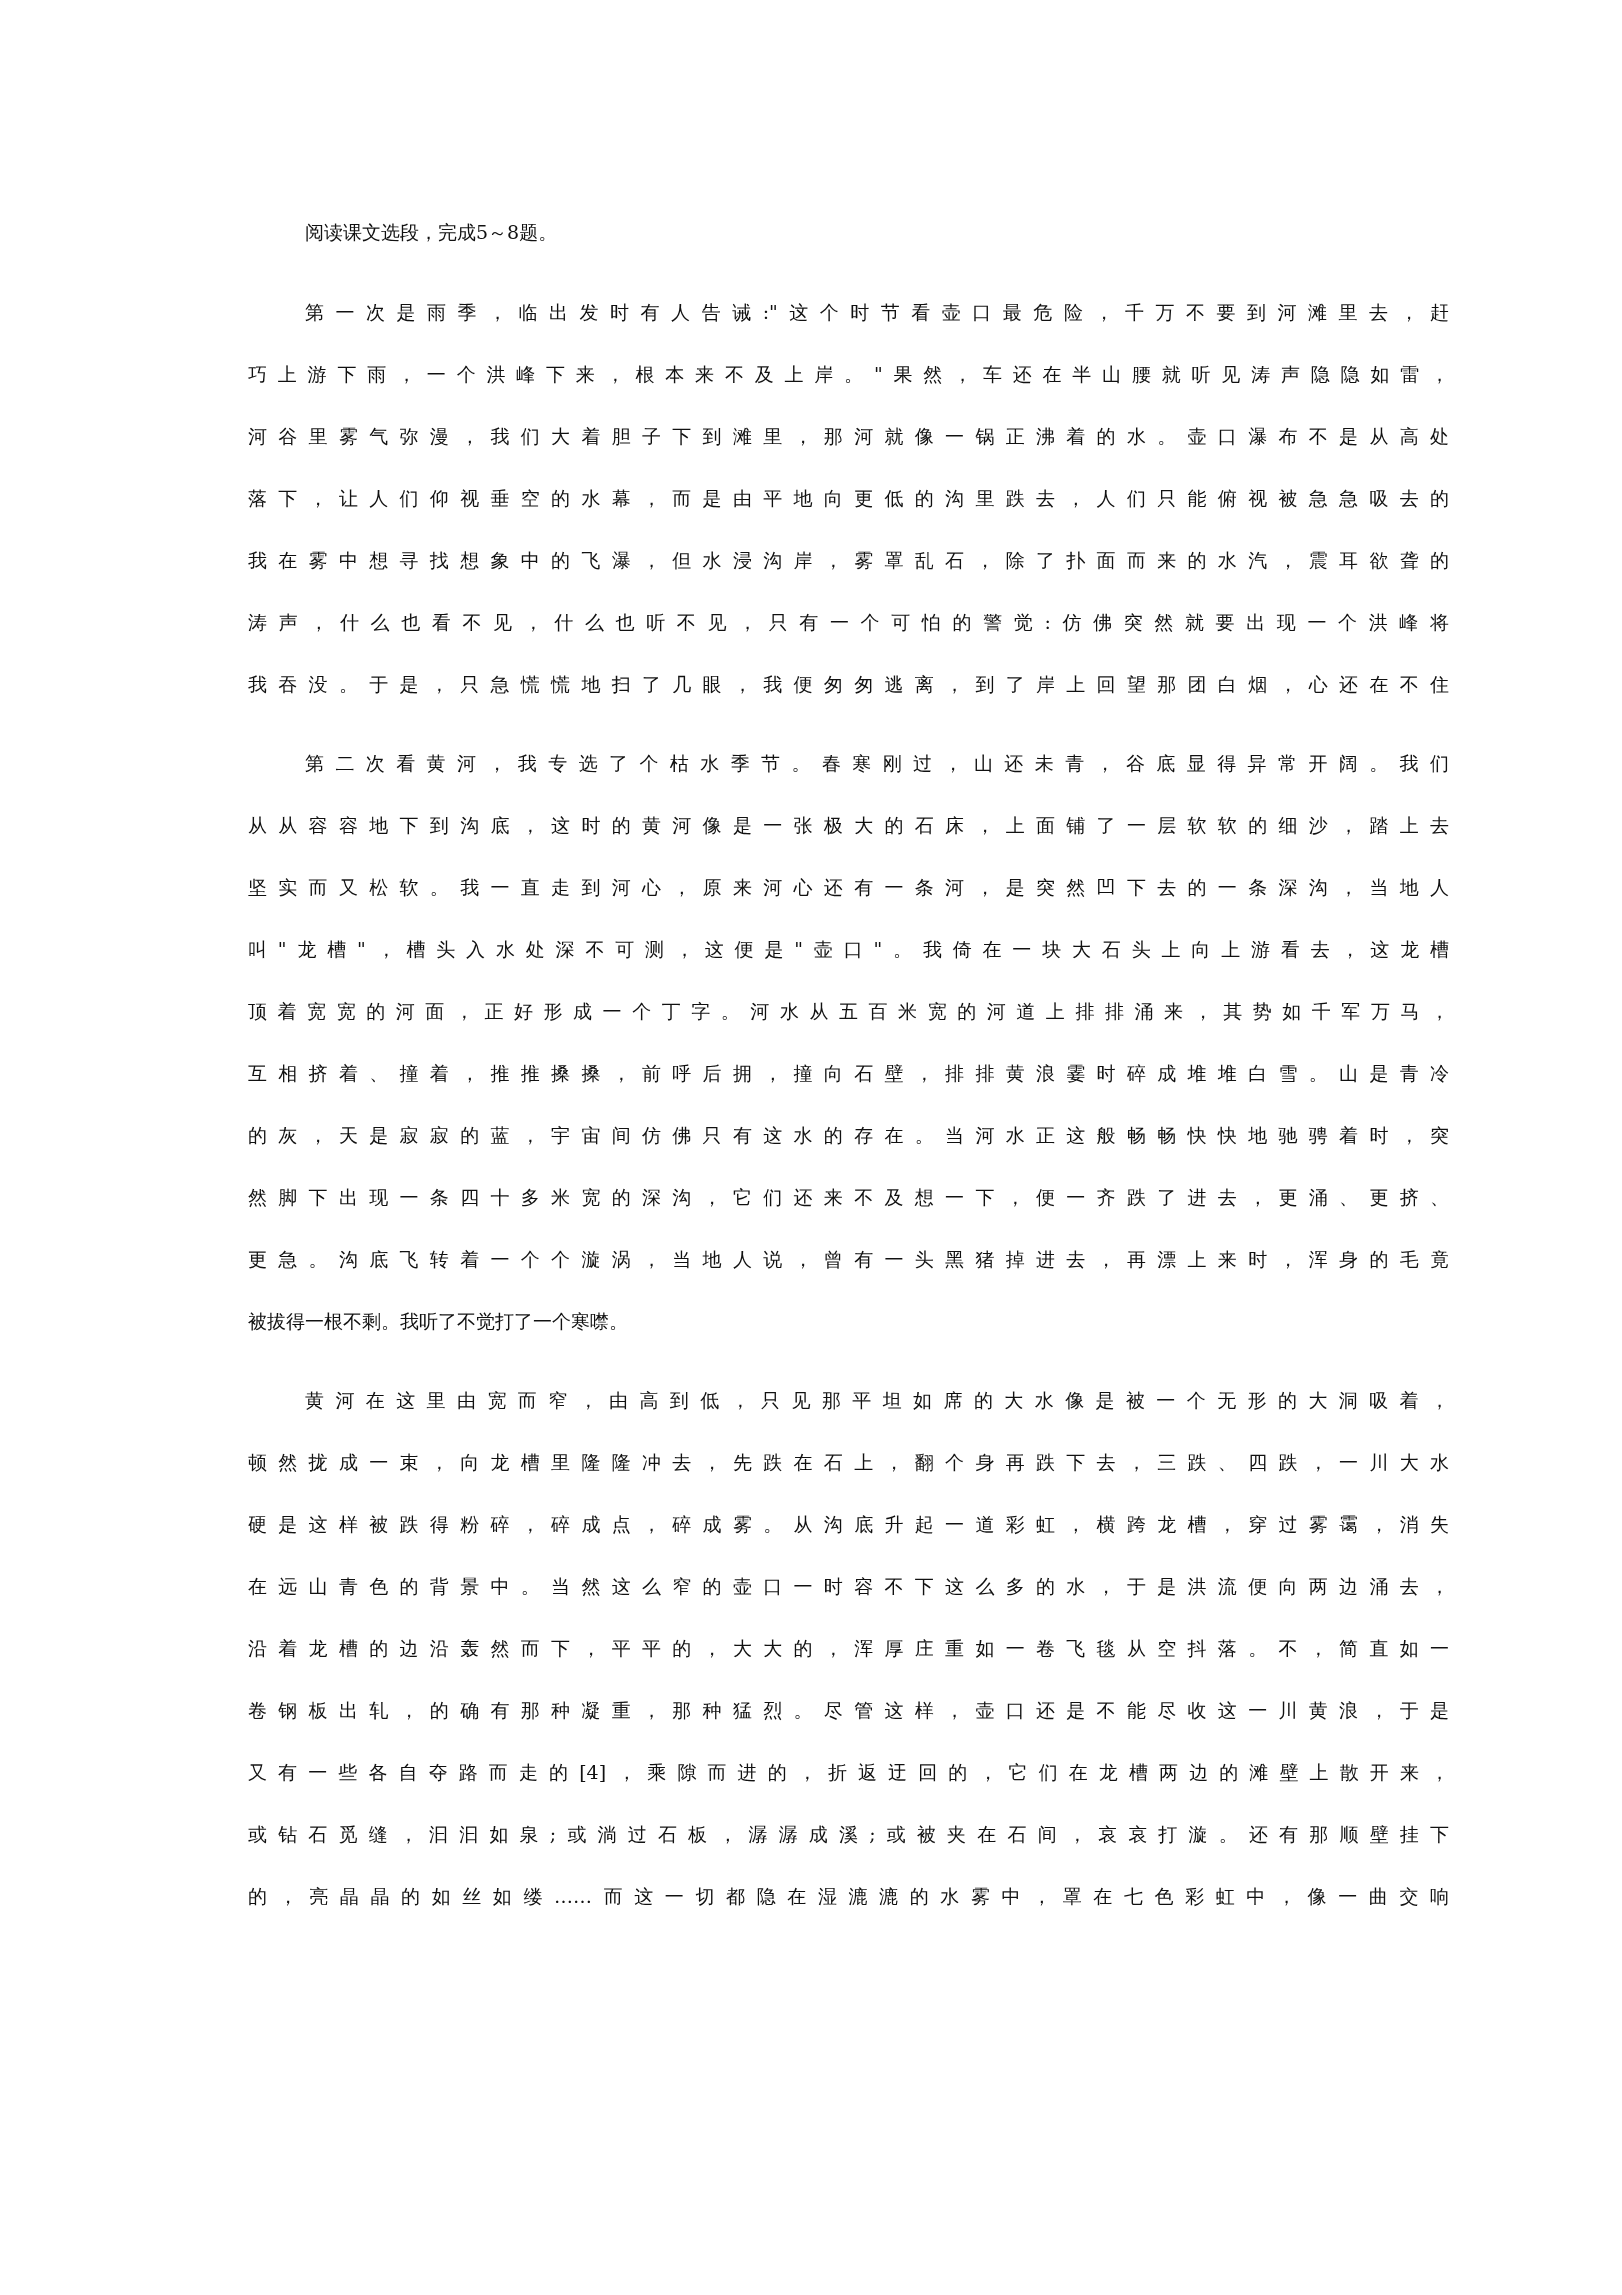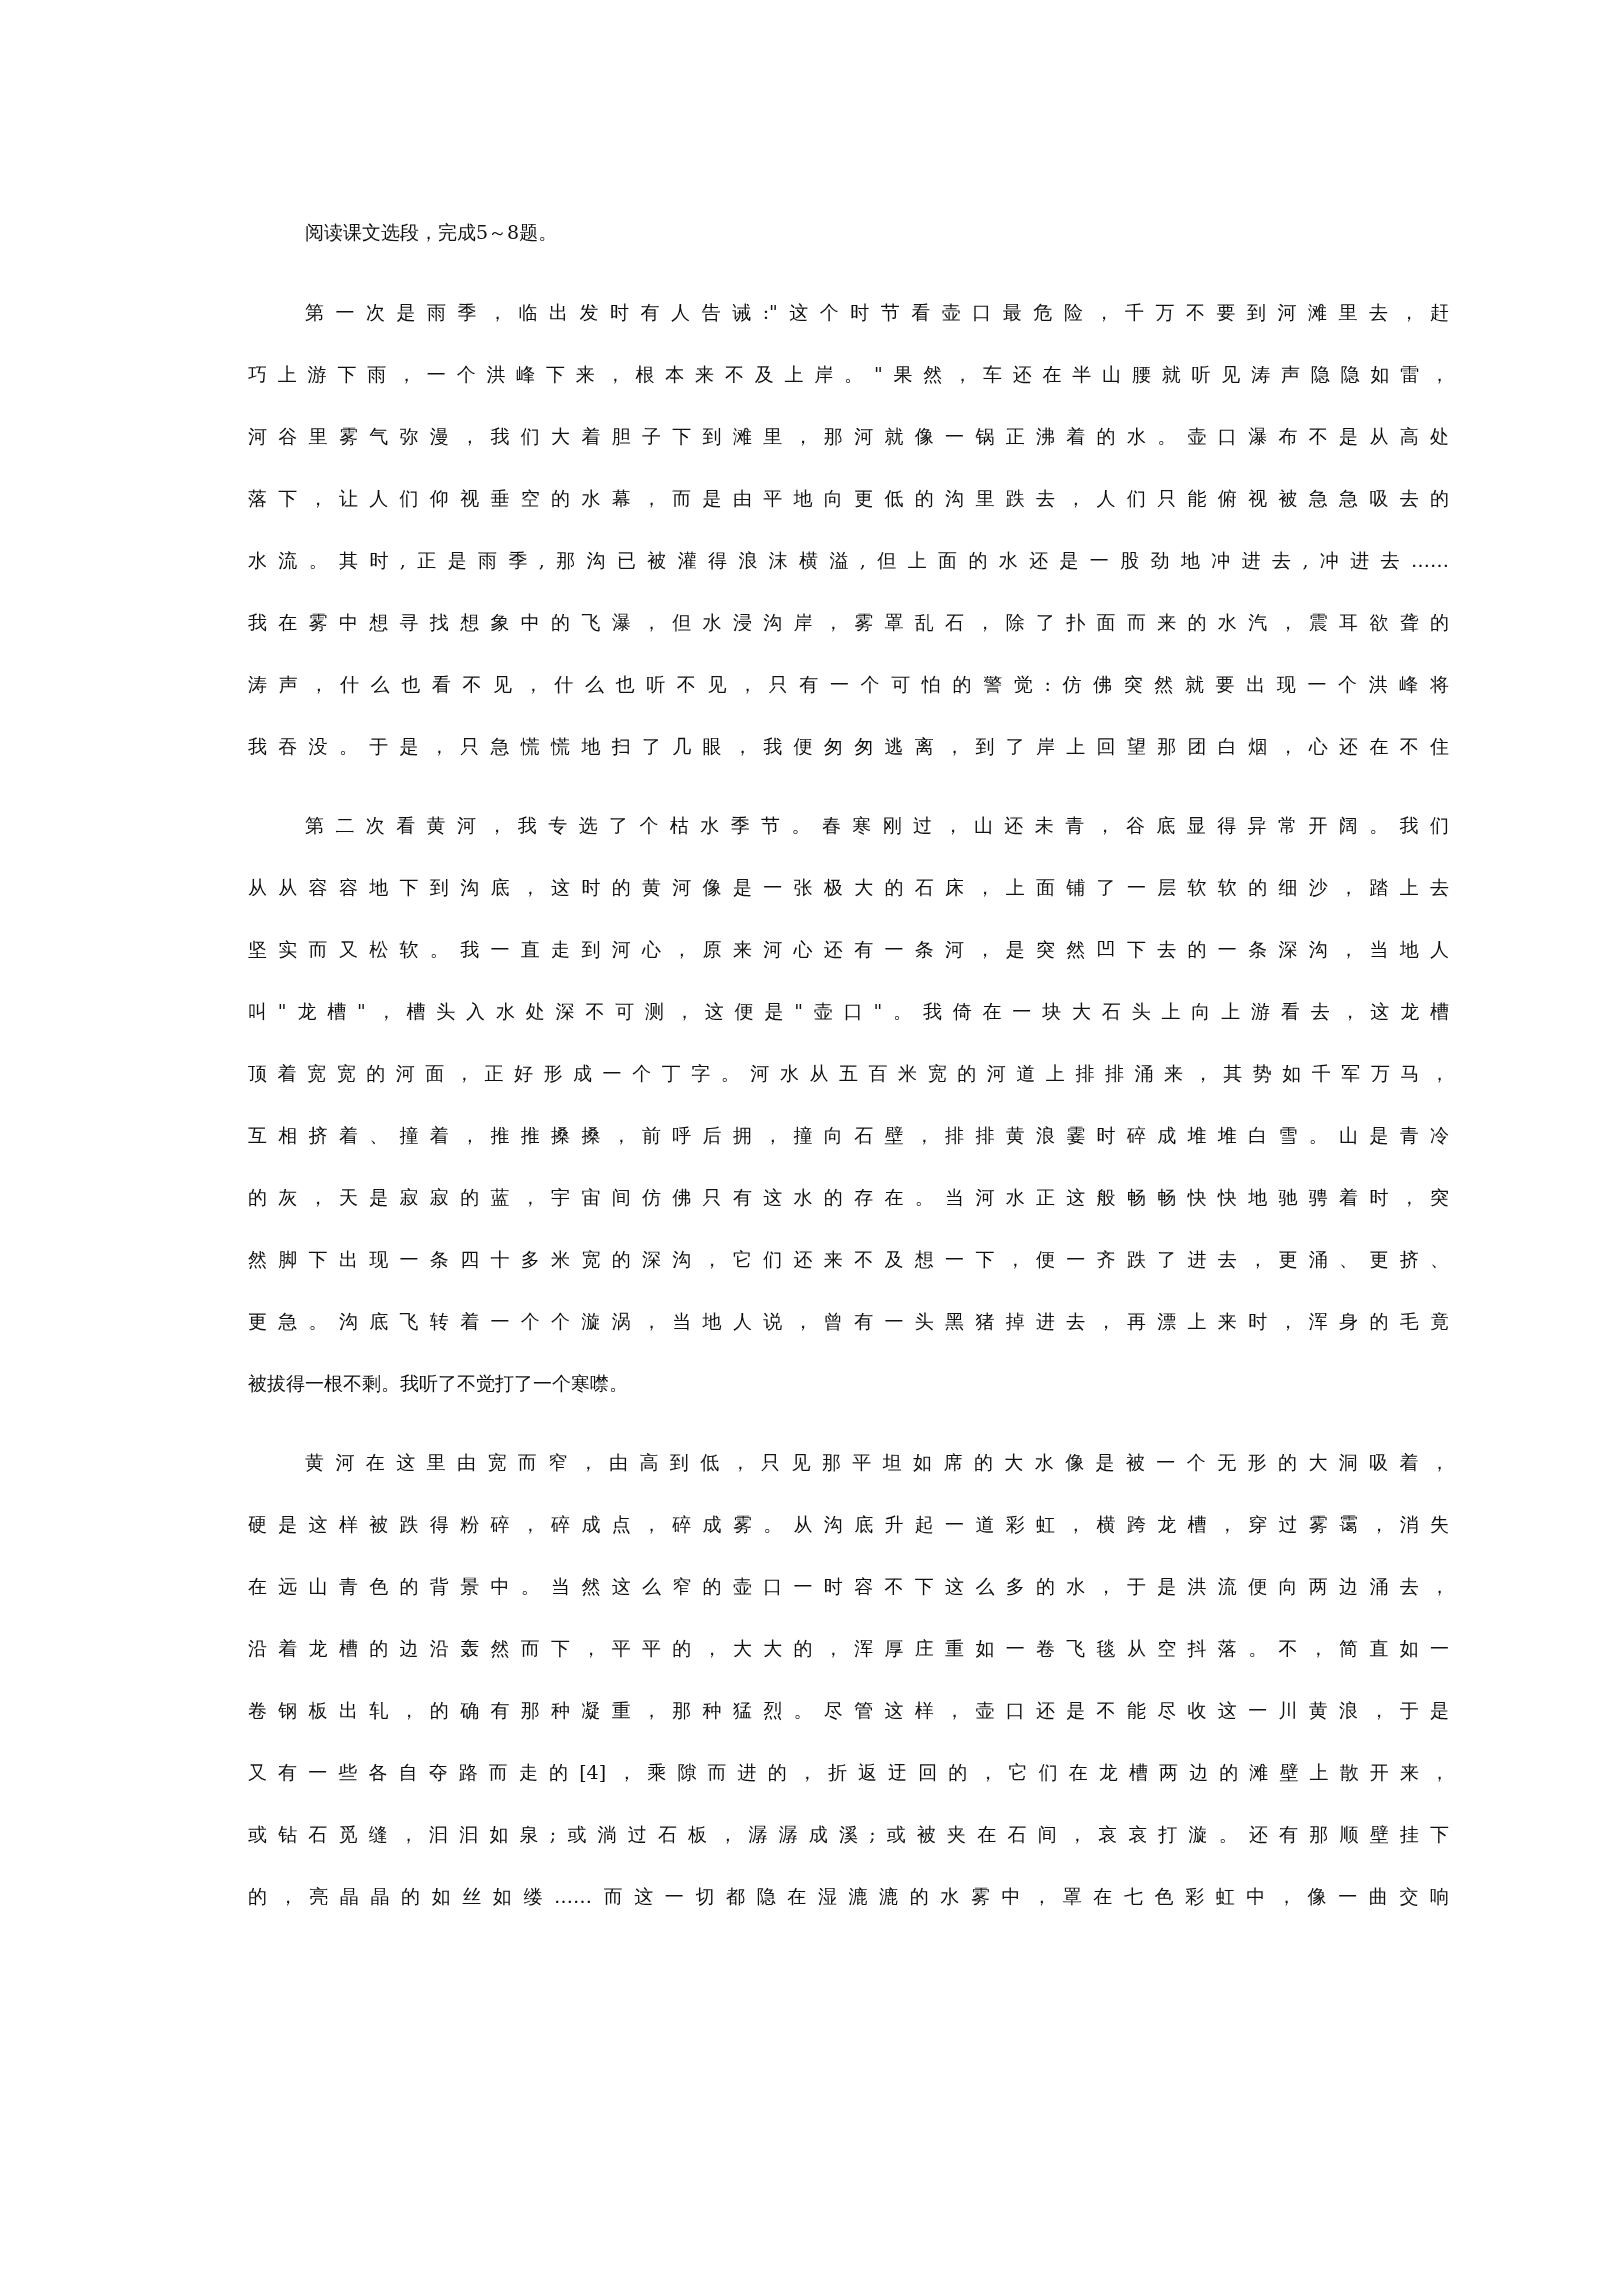--- a/index.html
+++ b/index.html
@@ -19,41 +19,41 @@
 <div class="page">
   <div class="para intro">
     <span class="line indent last">阅读课文选段，完成5～8题。</span>
   </div>
 
   <div class="para">
     <span class="line indent">第一次是雨季，临出发时有人告诫:"这个时节看壶口最危险，千万不要到河滩里去，赶</span>
     <span class="line">巧上游下雨，一个洪峰下来，根本来不及上岸。"果然，车还在半山腰就听见涛声隐隐如雷，</span>
     <span class="line">河谷里雾气弥漫，我们大着胆子下到滩里，那河就像一锅正沸着的水。壶口瀑布不是从高处</span>
     <span class="line">落下，让人们仰视垂空的水幕，而是由平地向更低的沟里跌去，人们只能俯视被急急吸去的</span>
-    <span class="line">水流。其时,正是雨季,那沟已被灌得浪沫横溢,但上面的水还是一股劲地冲进去,冲进去……</span>
     <span class="line">我在雾中想寻找想象中的飞瀑，但水浸沟岸，雾罩乱石，除了扑面而来的水汽，震耳欲聋的</span>
     <span class="line">涛声，什么也看不见，什么也听不见，只有一个可怕的警觉:仿佛突然就要出现一个洪峰将</span>
     <span class="line">我吞没。于是，只急慌慌地扫了几眼，我便匆匆逃离，到了岸上回望那团白烟，心还在不住</span>
   </div>
 
   <div class="para">
     <span class="line indent">第二次看黄河，我专选了个枯水季节。春寒刚过，山还未青，谷底显得异常开阔。我们</span>
     <span class="line">从从容容地下到沟底，这时的黄河像是一张极大的石床，上面铺了一层软软的细沙，踏上去</span>
     <span class="line">坚实而又松软。我一直走到河心，原来河心还有一条河，是突然凹下去的一条深沟，当地人</span>
     <span class="line">叫"龙槽"，槽头入水处深不可测，这便是"壶口"。我倚在一块大石头上向上游看去，这龙槽</span>
     <span class="line">顶着宽宽的河面，正好形成一个丁字。河水从五百米宽的河道上排排涌来，其势如千军万马，</span>
     <span class="line">互相挤着、撞着，推推搡搡，前呼后拥，撞向石壁，排排黄浪霎时碎成堆堆白雪。山是青冷</span>
     <span class="line">的灰，天是寂寂的蓝，宇宙间仿佛只有这水的存在。当河水正这般畅畅快快地驰骋着时，突</span>
     <span class="line">然脚下出现一条四十多米宽的深沟，它们还来不及想一下，便一齐跌了进去，更涌、更挤、</span>
     <span class="line">更急。沟底飞转着一个个漩涡，当地人说，曾有一头黑猪掉进去，再漂上来时，浑身的毛竟</span>
     <span class="line last">被拔得一根不剩。我听了不觉打了一个寒噤。</span>
   </div>
 
   <div class="para">
     <span class="line indent">黄河在这里由宽而窄，由高到低，只见那平坦如席的大水像是被一个无形的大洞吸着，</span>
+    <span class="line">顿然拢成一束，向龙槽里隆隆冲去，先跌在石上，翻个身再跌下去，三跌、四跌，一川大水</span>
     <span class="line">硬是这样被跌得粉碎，碎成点，碎成雾。从沟底升起一道彩虹，横跨龙槽，穿过雾霭，消失</span>
     <span class="line">在远山青色的背景中。当然这么窄的壶口一时容不下这么多的水，于是洪流便向两边涌去，</span>
     <span class="line">沿着龙槽的边沿轰然而下，平平的，大大的，浑厚庄重如一卷飞毯从空抖落。不，简直如一</span>
     <span class="line">卷钢板出轧，的确有那种凝重，那种猛烈。尽管这样，壶口还是不能尽收这一川黄浪，于是</span>
     <span class="line">又有一些各自夺路而走的[4]，乘隙而进的，折返迂回的，它们在龙槽两边的滩壁上散开来，</span>
     <span class="line">或钻石觅缝，汩汩如泉;或淌过石板，潺潺成溪;或被夹在石间，哀哀打漩。还有那顺壁挂下</span>
     <span class="line">的，亮晶晶的如丝如缕……而这一切都隐在湿漉漉的水雾中，罩在七色彩虹中，像一曲交响</span>
   </div>
 </div>
 

